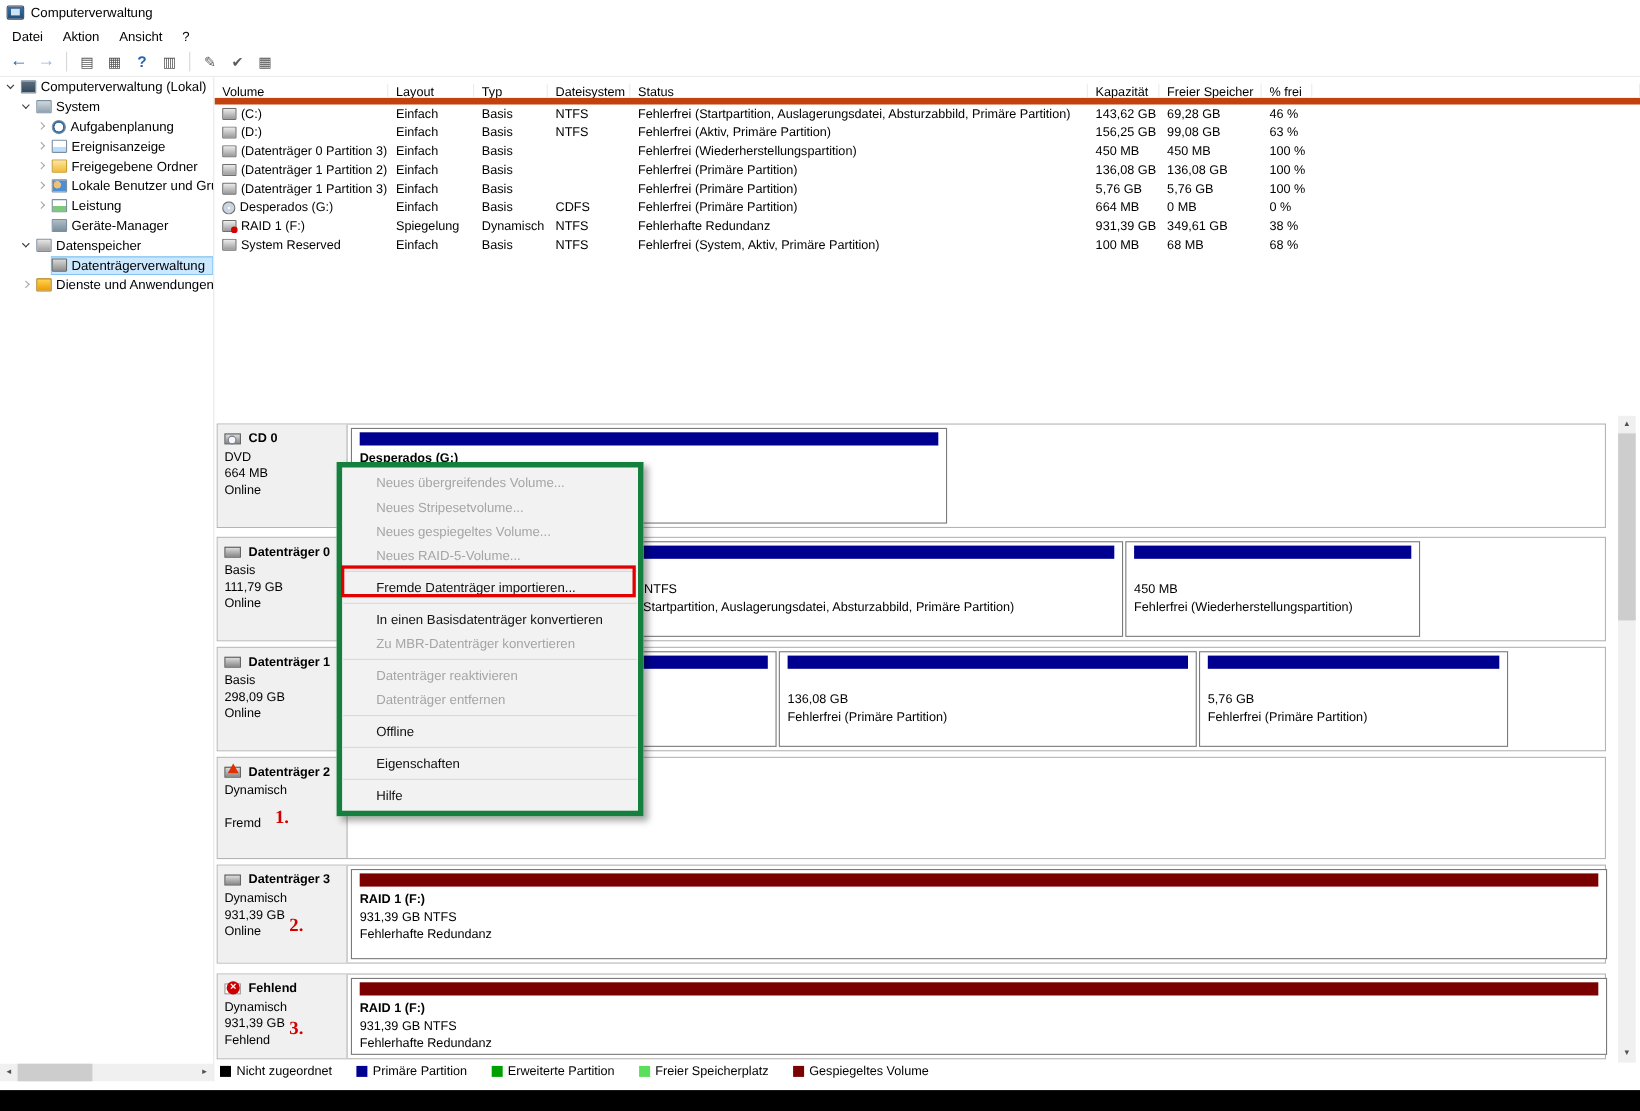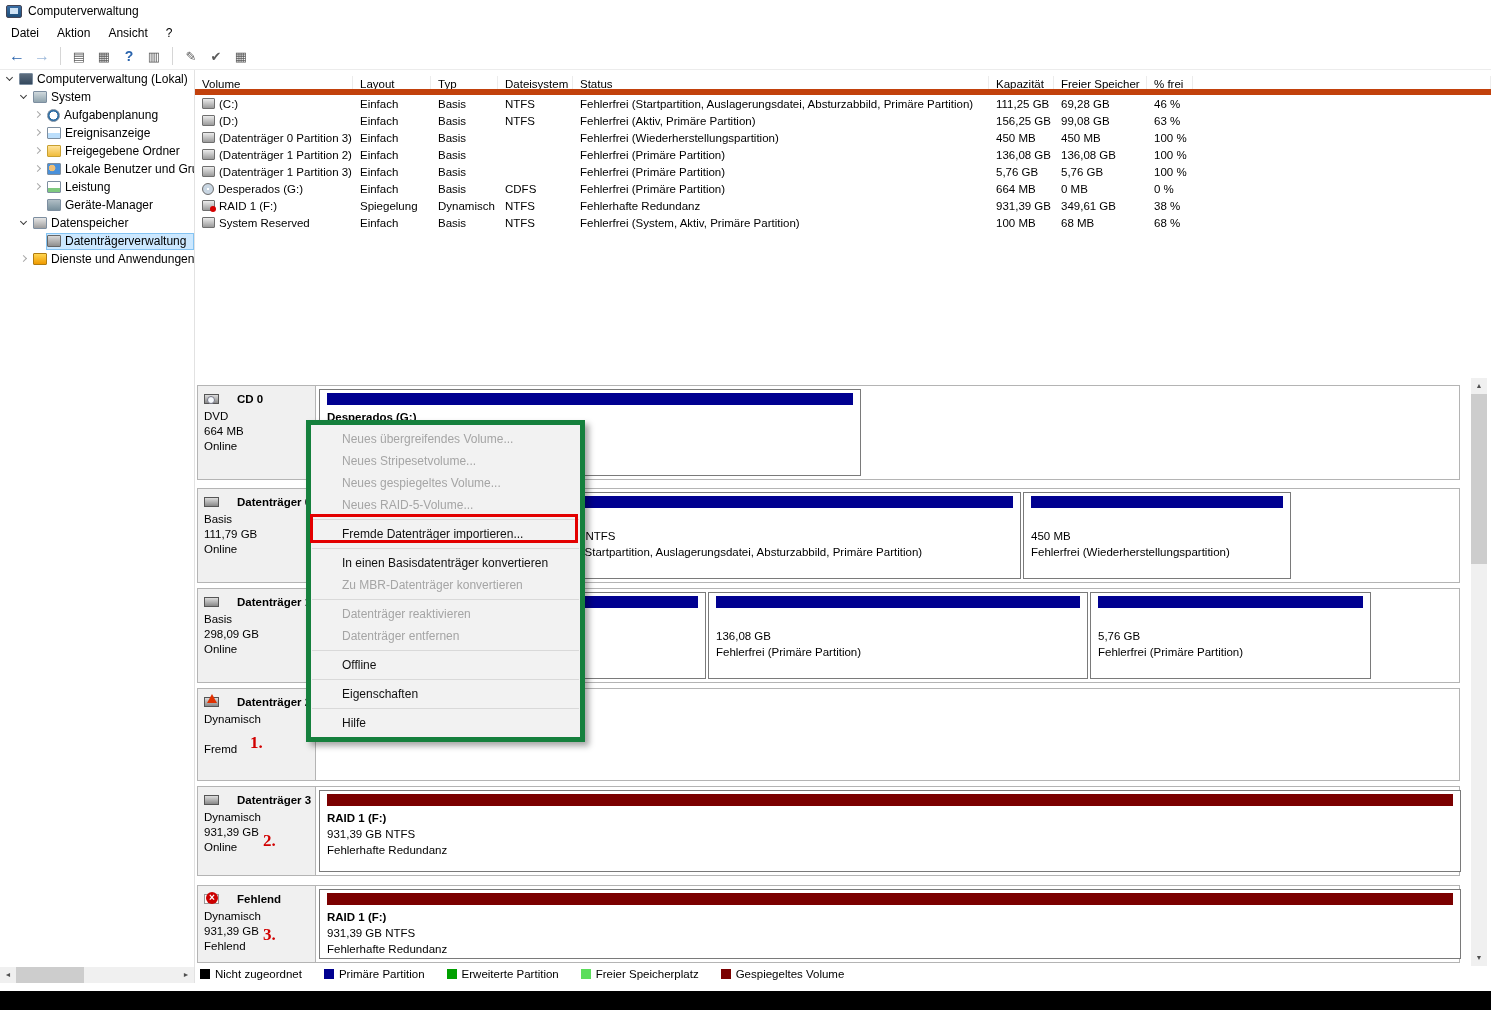--- a/index.html
+++ b/index.html
@@ -49,21 +49,21 @@
   .vrow .cell { padding:0 7px; font-size:11.5px; white-space:nowrap; overflow:hidden; display:flex; align-items:center; gap:4px; flex:0 0 auto; }
   .c0{width:158px;} .c1{width:78px;} .c2{width:67px;} .c3{width:75px;} .c4{width:416px;} .c5{width:65px;} .c6{width:93px;} .c7{width:46px;} .cfill{flex:1; border-right:none;}
   .v-icon { width:13px; height:11px; flex:0 0 13px; position:relative; background:linear-gradient(#ececec,#9a9a9a); border:1px solid #6f6f6f; border-radius:1px; }
   .v-icon.cd-icon { border-radius:50%; width:12px; flex-basis:12px; height:12px; background:radial-gradient(circle,#fff 16%,#c9d6e2 18% 62%,#8fa3b5 100%); }
   .v-icon.raid-warning-icon::after { content:""; position:absolute; right:-2px; bottom:-2px; width:6px; height:6px; background:#d40000; border-radius:50%; }
 
   
   .graph-pane { position:absolute; left:195px; top:375px; width:1296px; height:615px; background:#fff; }
   .disk-row { position:absolute; left:2px; width:1263px; border:1px solid #b4b4b4; background:#fff; }
   .disk-label { position:absolute; left:0; top:0; bottom:0; width:118px; background:#f0f0f0; border-right:1px solid #b4b4b4; padding:6px 0 0 6px; overflow:hidden; }
-  .disk-name { display:flex; align-items:center; gap:18px; font-weight:bold; font-size:11.5px; height:14px; margin-bottom:3px; white-space:nowrap; }
+  .disk-name { display:flex; align-items:center; gap:7px; font-weight:bold; font-size:11.5px; height:14px; margin-bottom:3px; white-space:nowrap; }
   .dinfo { font-size:11.5px; line-height:15px; height:15px; white-space:nowrap; }
   .dicon { position:relative; width:15px; height:10px; flex:0 0 15px; background:linear-gradient(#ddd,#888); border:1px solid #555; }
   .dicon.cd-drive-icon::after { content:""; position:absolute; left:2px; top:1px; width:6px; height:6px; border-radius:50%; background:#f4f8fb; border:1px solid #778; }
   .dicon.disk-warning-icon::after { content:""; position:absolute; left:2px; top:-4px; border-left:5px solid transparent; border-right:5px solid transparent; border-bottom:9px solid #e03000; }
   .dicon.disk-missing-icon { background:#fdfdfd; border-color:#999; }
   .dicon.disk-missing-icon::after { content:"×"; position:absolute; left:1px; top:-3px; width:12px; height:12px; background:#cc0000; color:#fff; border-radius:50%; font:bold 10px/12px "Liberation Sans",sans-serif; text-align:center; }
   .partition { position:absolute; top:3px; bottom:3px; background:#fff; border:1px solid #7a7a7a; padding:3px 7px 0 7px; overflow:hidden; }
   .pbar { height:12px; margin-bottom:4px; }
   .pbar.primary { background:#000090; }
   .pbar.mirror  { background:#7b0000; }
@@ -220,21 +220,21 @@
   <div id="vt-body" data-name="volume-list-body">
       <div class="vrow" data-name="volume-row-c">
         <div class="cell c0">
           <span class="v-icon drive-icon" data-name="drive-icon"></span>
           <span class="vtext">(C:)</span>
         </div>
         <div class="cell c1">Einfach</div>
         <div class="cell c2">Basis</div>
         <div class="cell c3">NTFS</div>
         <div class="cell c4">Fehlerfrei (Startpartition, Auslagerungsdatei, Absturzabbild, Primäre Partition)</div>
-        <div class="cell c5">111,25 GB</div>
+        <div class="cell c5">143,62 GB</div>
         <div class="cell c6">69,28 GB</div>
         <div class="cell c7">46 %</div>
       </div>
       <div class="vrow" data-name="volume-row-d">
         <div class="cell c0">
           <span class="v-icon drive-icon" data-name="drive-icon"></span>
           <span class="vtext">(D:)</span>
         </div>
         <div class="cell c1">Einfach</div>
         <div class="cell c2">Basis</div>

